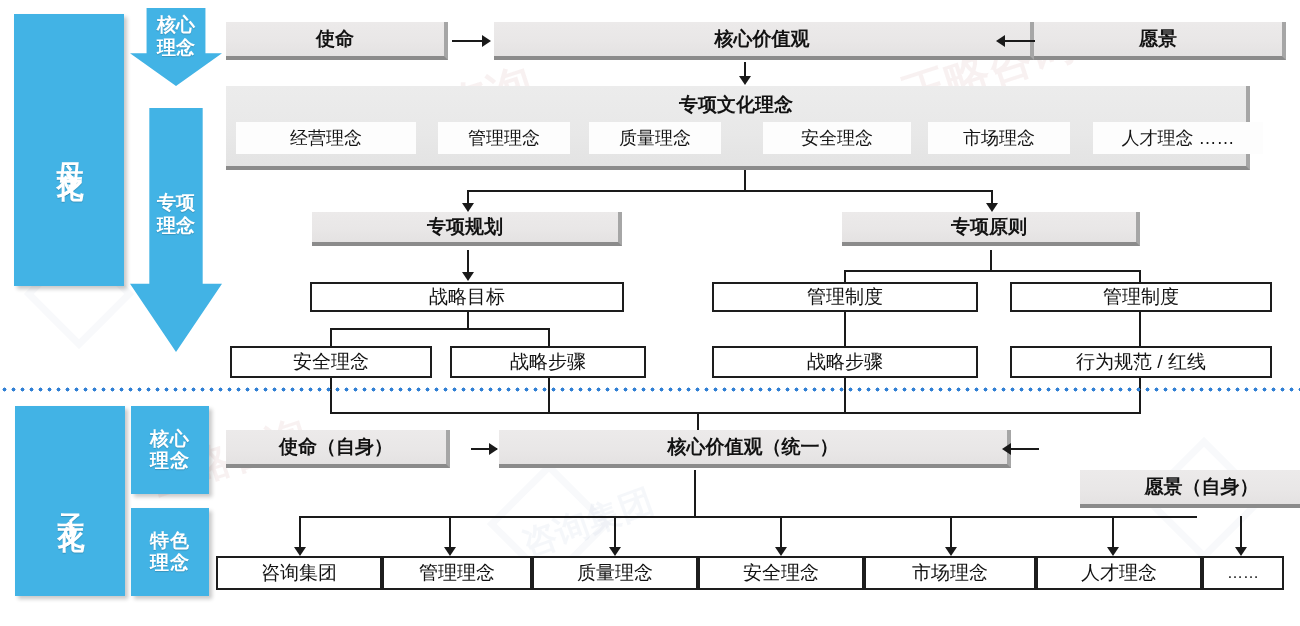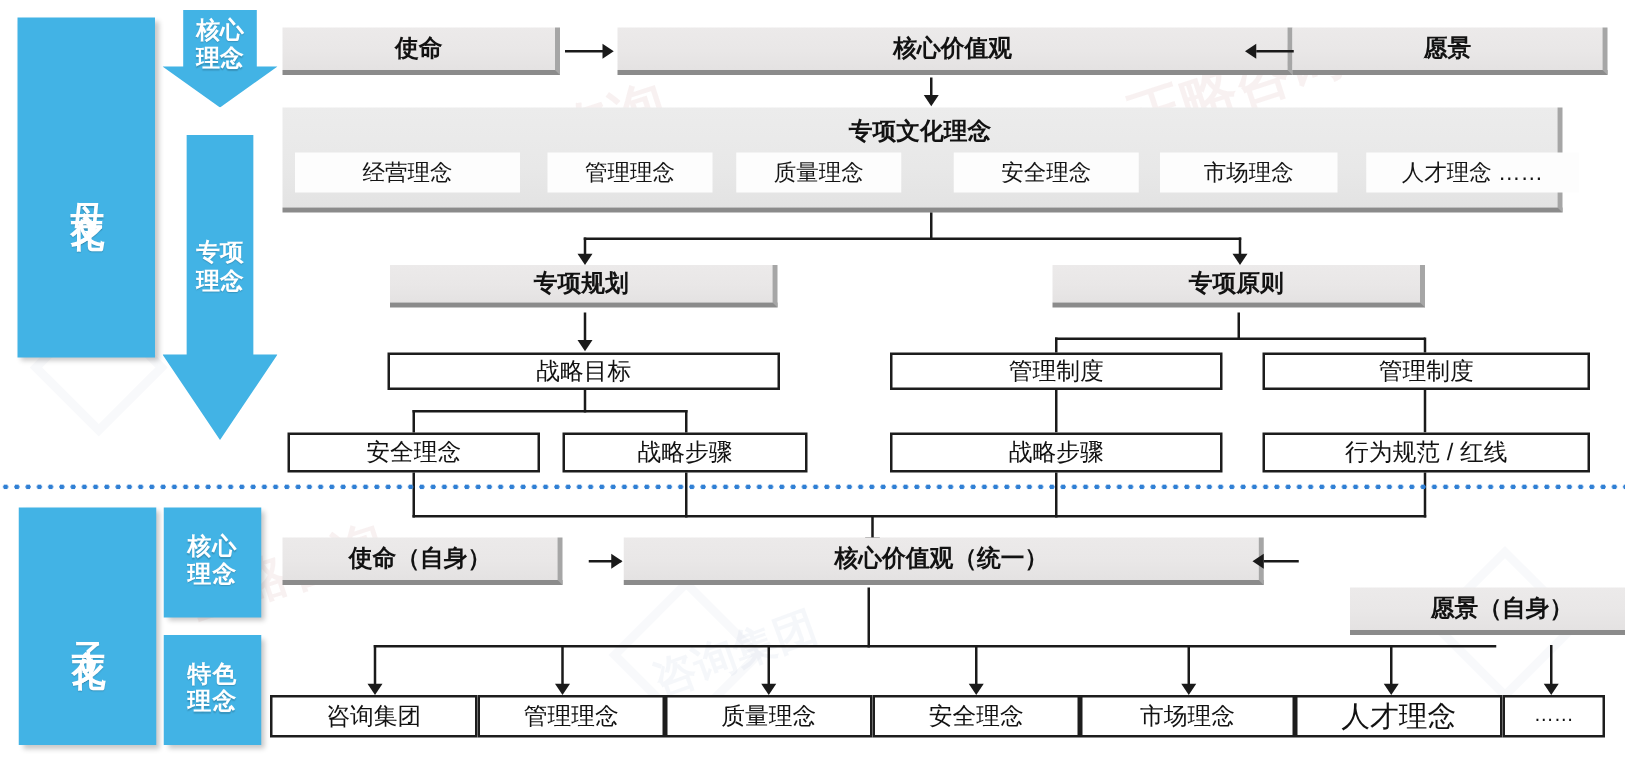--- a/index.html
+++ b/index.html
@@ -270,20 +270,20 @@
     </div>
   <div class="wbox" style="left:532px;top:556px;width:166px;height:34px;font-size:19px;">
       <span>质量理念</span>
     </div>
   <div class="wbox" style="left:698px;top:556px;width:166px;height:34px;font-size:19px;">
       <span>安全理念</span>
     </div>
   <div class="wbox" style="left:864px;top:556px;width:172px;height:34px;font-size:19px;">
       <span>市场理念</span>
     </div>
-  <div class="wbox" style="left:1036px;top:556px;width:166px;height:34px;font-size:23px;">
+  <div class="wbox" style="left:1036px;top:556px;width:166px;height:34px;font-size:19px;">
       <span>人才理念</span>
     </div>
   <div class="wbox" style="left:1202px;top:556px;width:82px;height:34px;font-size:16px;">
       <span>……</span>
     </div>
 
 </div>
 
 </body></html>

